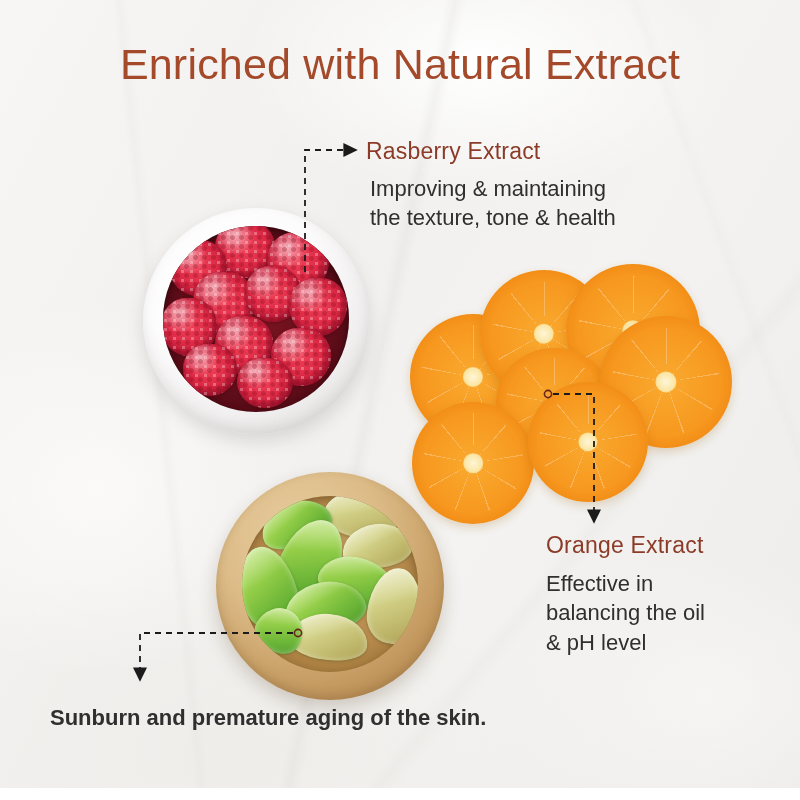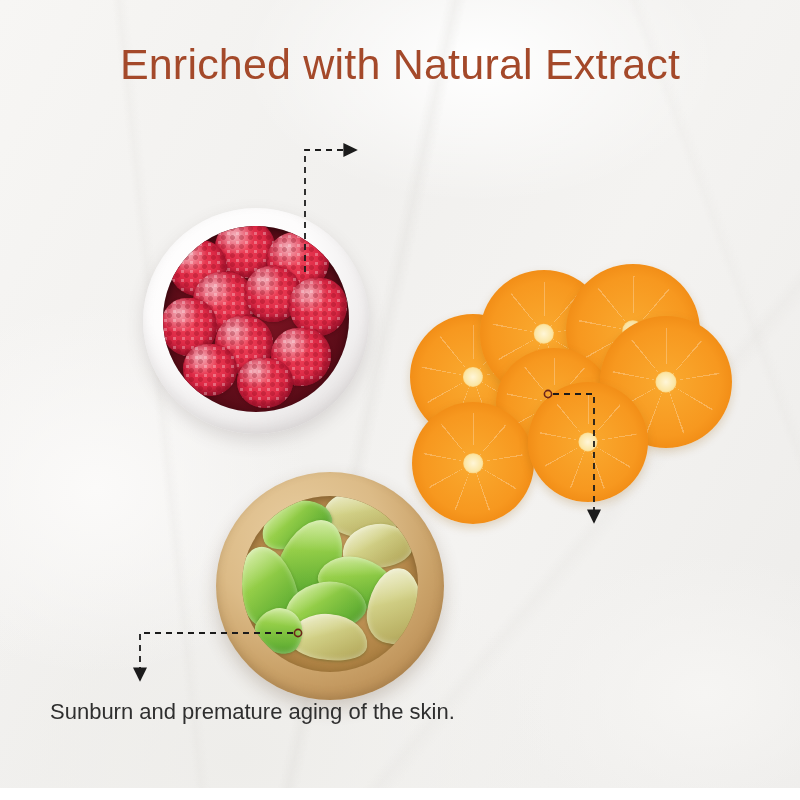--- a/index.html
+++ b/index.html
@@ -72,21 +72,21 @@
     white-space: pre-line;
   }
 
   #callout-raspberry { left: 366px; top: 138px; }
   #callout-raspberry .body { margin-top: 9px; margin-left: 4px; }
 
   #callout-orange { left: 546px; top: 532px; }
   #callout-orange .body { margin-top: 10px; }
 
   #callout-aloe { left: 50px; top: 697px; }
-  #callout-aloe .body { margin-top: 0; }
+  #callout-aloe .body { margin-top: 6px; font-weight: bold; }
 
   
   #leaders {
     position: absolute;
     left: 0; top: 0;
     width: 800px; height: 800px;
     pointer-events: none;
   }
 
   
@@ -276,19 +276,30 @@
       <circle cx="548" cy="394" r="3.6" fill="none" stroke="#6d2418" stroke-width="1.6"></circle>
       <path d="M553,394 L594,394 L594,522" fill="none" stroke="#1b1b1b" stroke-width="1.8" stroke-dasharray="6 5" marker-end="url(#arrow-d)"></path>
     </g>
 
     <g>
       <circle cx="298" cy="633" r="3.6" fill="none" stroke="#6d2418" stroke-width="1.6"></circle>
       <path d="M293,633 L140,633 L140,680" fill="none" stroke="#1b1b1b" stroke-width="1.8" stroke-dasharray="6 5" marker-end="url(#arrow-d)"></path>
     </g>
   </svg>
 
-
+  <div class="callout" id="callout-raspberry">
+    <p class="head">Rasberry Extract</p>
+    <p class="body">Improving &amp; maintaining
+the texture, tone &amp; health</p>
+  </div>
+
+  <div class="callout" id="callout-orange">
+    <p class="head">Orange Extract</p>
+    <p class="body">Effective in
+balancing the oil
+&amp; pH level</p>
+  </div>
 
   <div class="callout" id="callout-aloe">
     <p class="body">Sunburn and premature aging of the skin.</p>
   </div>
 
 </div>
 
 </body></html>

